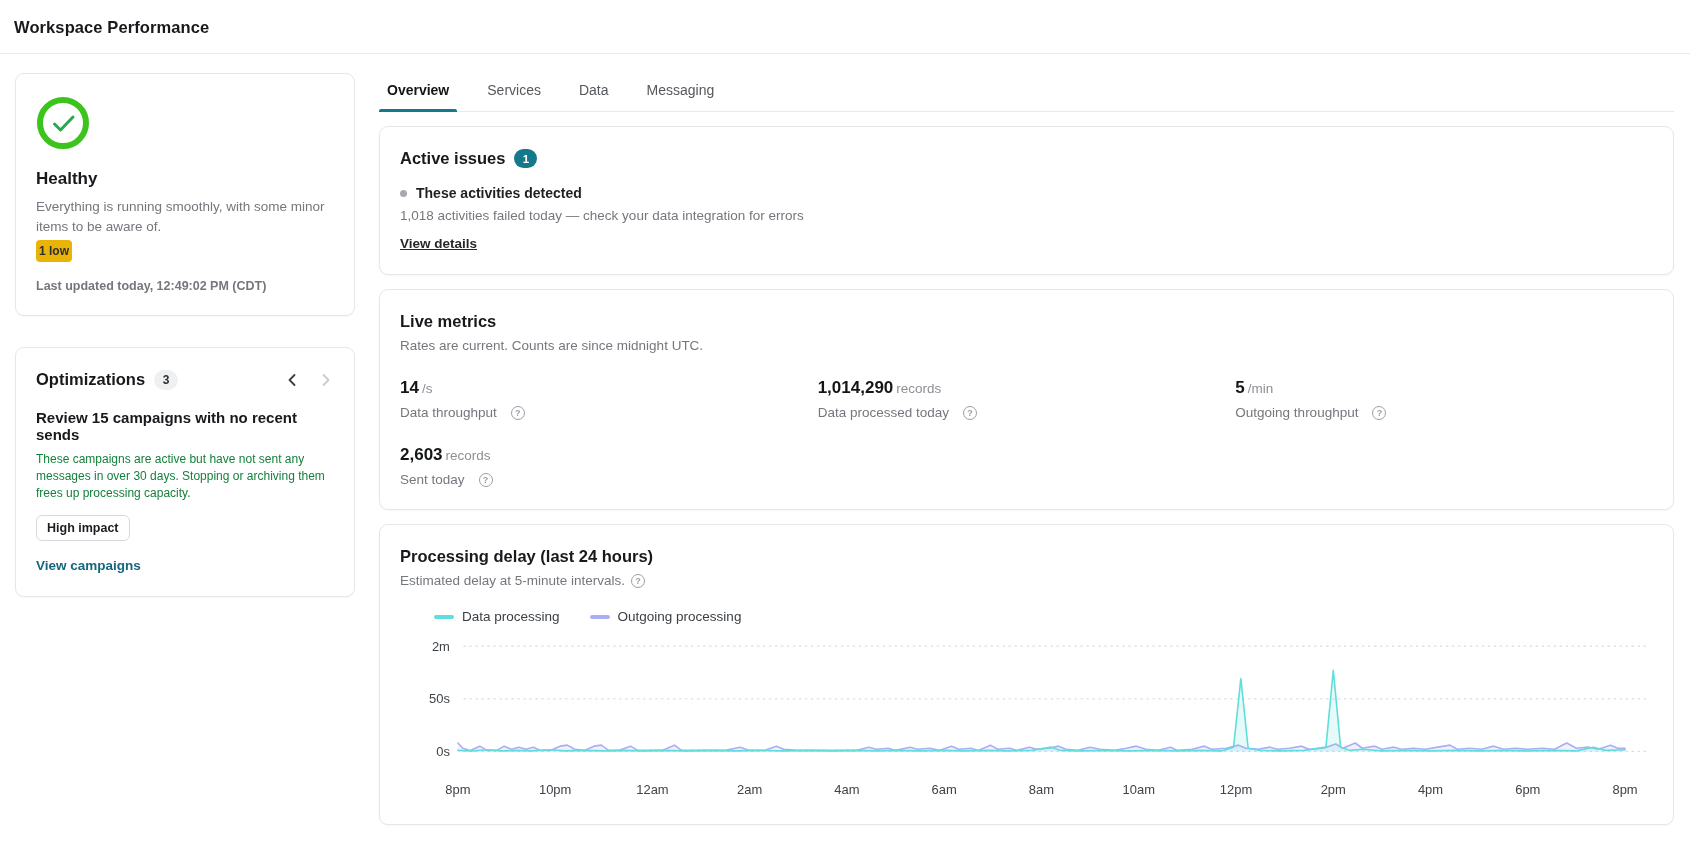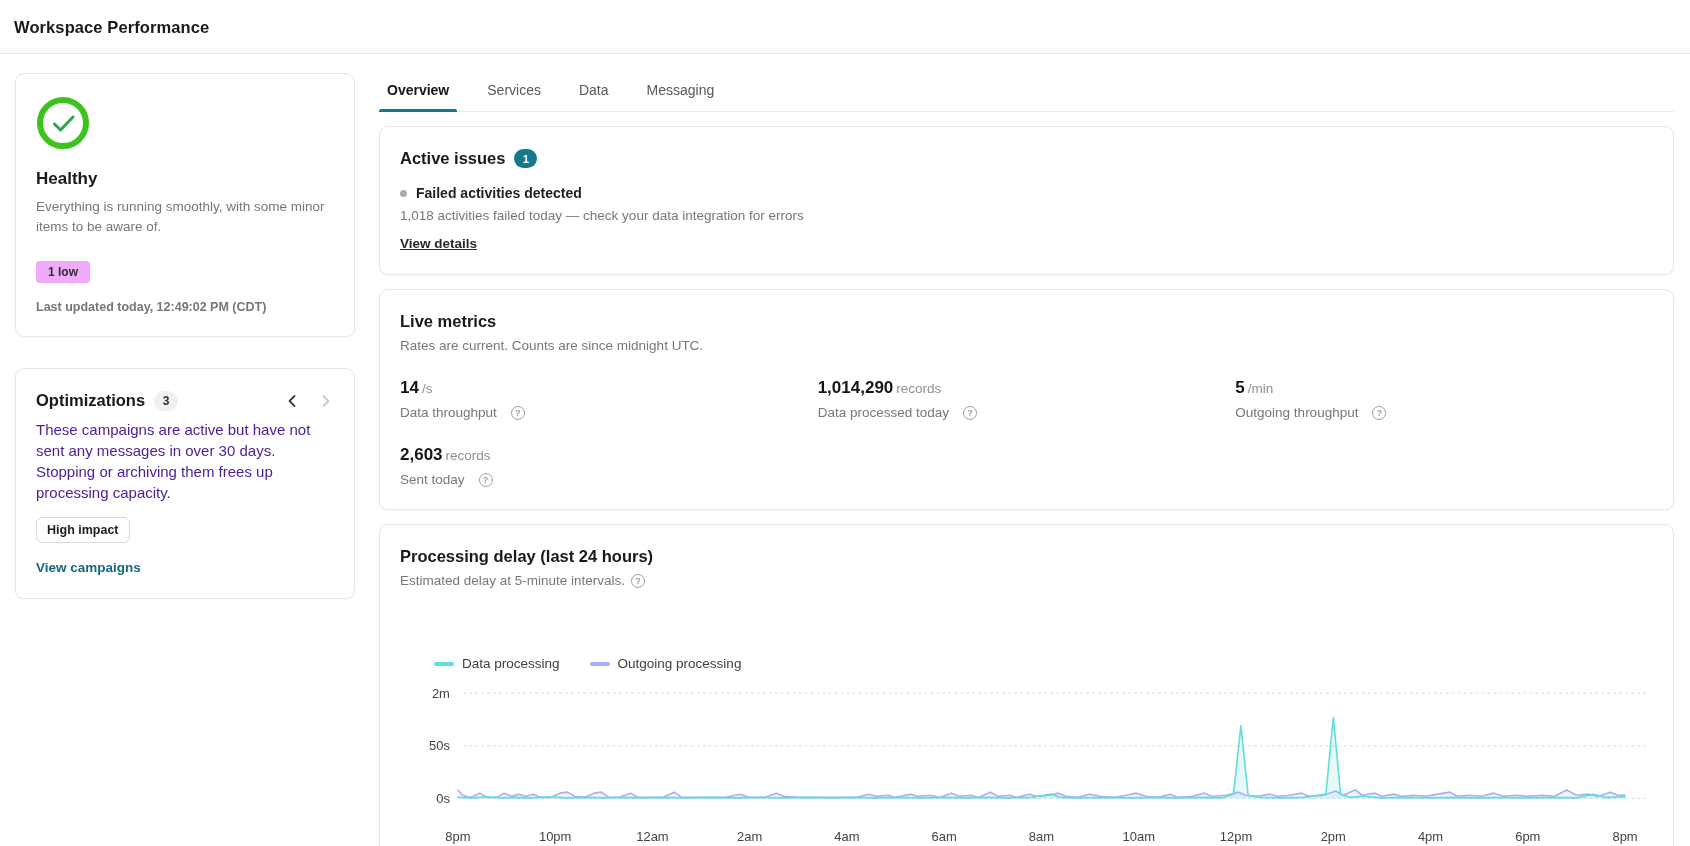--- a/index.html
+++ b/index.html
@@ -14,34 +14,34 @@
   .layout { display:flex; padding:19px 16px 0 15px; gap:24px; }
   .sidebar { width:340px; flex:0 0 340px; display:flex; flex-direction:column; gap:31px; }
   .main { flex:1; min-width:0; }
 
   .card { background:#fff; border:1px solid #e6e7e9; border-radius:9px;
           box-shadow:0 1px 2px rgba(16,24,40,.04); padding:22px 20px; }
 
   
   .health-title { font-size:17px; font-weight:700; margin-top:15px; }
   .health-desc { font-size:13.5px; color:#74777d; line-height:1.5; margin-top:8px; }
-  .badge-gray { display:inline-block; background:#f0abfc; color:#2c2e31; font-size:12px;
-                font-weight:600; padding:4px 12px; border-radius:4px; margin-top:23px; }
+  .badge-gray { display:inline-block; background:#eab308; color:#2c2e31; font-size:12px;
+                font-weight:600; padding:4px 3px; border-radius:4px; margin-top:2px; }
   .health-updated { font-size:12.5px; color:#74777d; margin-top:17px;font-weight:bold; }
 
   
   .opt-head { display:flex; align-items:center; }
   .opt-title { font-size:16.5px; font-weight:700; }
   .pill-count { display:inline-flex; align-items:center; justify-content:center;
                 background:#eef0f2; color:#2c2e31; font-size:12px; font-weight:600;
                 border-radius:999px; min-width:24px; height:20px; padding:0 8px; margin-left:9px; }
   .opt-nav { margin-left:auto; display:flex; align-items:center; gap:18px; }
   .nav-btn { background:none; border:none; cursor:pointer; padding:2px; display:flex; }
   .opt-item-title { font-size:15px; font-weight:700; margin-top:19px; }
-  .opt-item-desc { font-size:15px; color:#4c1d95; line-height:1.42; margin-top:8px; }
+  .opt-item-desc { font-size:12px; color:#15803d; line-height:1.42; margin-top:8px; }
   .badge-outline { display:inline-block; background:#fff; border:1px solid #d7d9dc; color:#1b1d20;
                    font-size:12.5px; font-weight:600; padding:5px 10px; border-radius:6px; margin-top:13px; }
   .link-teal { display:inline-block; font-size:13.5px; font-weight:700; color:#15687c;
                text-decoration:none; margin-top:17px; cursor:pointer; }
 
   
   .tabs { display:flex; gap:38px; border-bottom:1px solid #e8e9eb; padding:0 8px; }
   .tab { font-size:14px; color:#55585c; padding:9px 0 13px; cursor:pointer; position:relative; }
   .tab.active { color:#131517; font-weight:700; }
   .tab.active::after { content:""; position:absolute; left:-8px; right:-8px; bottom:-1px;
@@ -67,21 +67,21 @@
   .metric-value { font-size:17px; font-weight:700; color:#131517; }
   .metric-unit { font-size:13.5px; font-weight:400; color:#8c8f95; margin-left:3px; }
   .metric-label { font-size:13.5px; color:#74777d; margin-top:7px; display:flex; align-items:center; gap:14px; }
   .help-icon { display:inline-flex; align-items:center; justify-content:center; width:14px; height:14px;
                border:1px solid #9ba0a6; border-radius:50%; color:#9ba0a6; font-size:9px; font-weight:700;
                cursor:pointer; flex:0 0 14px; }
   .help-icon::before { content:"?"; }
 
   
   .legend { display:flex; align-items:center; gap:30px; margin:21px 0 4px 34px; }
-  .legend-item { display:flex; align-items:center; gap:8px; cursor:pointer;margin-top:47px; }
+  .legend-item { display:flex; align-items:center; gap:8px; cursor:pointer; }
   .legend-swatch { width:20px; height:4px; border-radius:2px; background:#ccc; }
   .legend-label { font-size:13.5px; color:#3c4044; }
   .delay-chart { width:100%; height:174px; display:block; }
   .axis-text { font-size:13px; fill:#3f4348; }
 </style>
 </head>
 <body>
 
 <header class="page-header">
   <h1>Workspace Performance</h1>
@@ -114,20 +114,21 @@
                 <path d="M8.5 2 L3.5 7 L8.5 12" fill="none" stroke="#3a3d41" stroke-width="1.8" stroke-linecap="round" stroke-linejoin="round"></path>
               </svg>
           </button>
           <button class="nav-btn" aria-label="next">
             <svg width="12" height="14" viewBox="0 0 12 14">
                 <path d="M3.5 2 L8.5 7 L3.5 12" fill="none" stroke="#c9cbce" stroke-width="1.8" stroke-linecap="round" stroke-linejoin="round"></path>
               </svg>
           </button>
         </span>
       </div>
+      <div class="opt-item-title">Review 15 campaigns with no recent sends</div>
       <div class="opt-item-desc">These campaigns are active but have not sent any messages in over 30 days. Stopping or archiving them frees up processing capacity.</div>
       <span class="badge-outline">High impact</span>
       <div><a class="link-teal">View campaigns</a></div>
     </section>
 
   </aside>
 
   <main class="main">
 
     <nav class="tabs">
@@ -137,21 +138,21 @@
       <div class="tab">Messaging</div>
     </nav>
 
     <section class="card">
       <div class="card-title-row">
         <span class="card-title">Active issues</span>
         <span class="pill-teal">1</span>
       </div>
       <div class="issue-row">
         <span class="issue-dot"></span>
-        <span class="issue-title">Failed activities detected</span>
+        <span class="issue-title">These activities detected</span>
       </div>
       <div class="issue-desc">1,018 activities failed today — check your data integration for errors</div>
       <a class="link-underline">View details</a>
     </section>
 
     <section class="card">
       <div class="card-title">Live metrics</div>
       <div class="card-sub">Rates are current. Counts are since midnight UTC.</div>
       <div class="metrics-grid">
 

